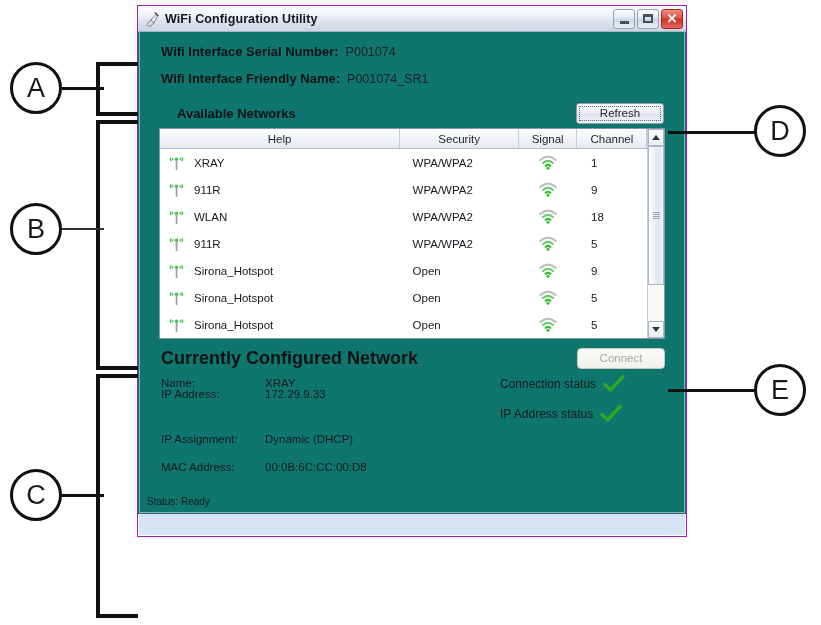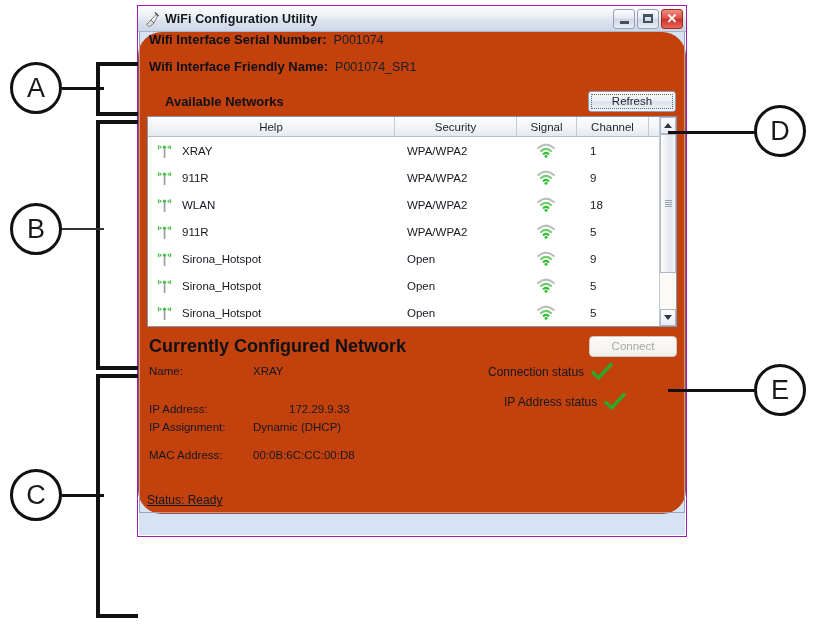--- a/index.html
+++ b/index.html
@@ -93,26 +93,25 @@
     border-bottom: 1px solid #b9c3d4;
     display: flex; align-items: center;
     padding-left: 8px; gap: 14px;
     box-sizing: border-box;
   }
   .menu-item { font-size: 11.5px; color: #10131a; cursor: default; }
   .menu-item u { text-decoration: underline; }
 
   
   .win-body {
-    background: #c2410c;
+    background: #0f766e;
     height: calc(100% - 48px);
-    padding: 0;
-    box-sizing: border-box;
-    position: relative;
-    border-radius: 24px;
+    padding: 12px;
+    box-sizing: border-box;
+    position: relative;
   }
   .info-row {
     display: flex; align-items: baseline;
     padding: 0 0 0 11px;
     height: 27px;
   }
   .info-label { font-size: 13px; font-weight: bold; color: #0e1116; }
   .info-value { font-size: 12.5px; color: #1b1f26; margin-left: 7px; }
 
   .section-head {
@@ -233,21 +232,21 @@
   .kv { position: absolute; display: flex; }
   .kv .k { font-size: 11.5px; color: #15181e; width: 104px; }
   .kv .v { font-size: 11.5px; color: #15181e; }
   .statusline { position: absolute; display: flex; align-items: center; }
   .statusline .sl { font-size: 12px; color: #15181e; }
   .check { width: 22px; height: 18px; margin-left: 7px; }
 
   .statusbar {
     position: absolute;
     left: 9px; bottom: 7px;
-    font-size: 12px; color: #15181e; text-decoration: underline;
+    font-size: 10px; color: #15181e;
   }
   .inner-frame {
     position: absolute;
     left: 1px; top: 0; right: 1px; bottom: 1px;
     border: 1px solid #98a6bd;
     border-top: none;
     pointer-events: none;
   }
 </style>
 </head>
@@ -554,40 +553,40 @@
           <div class="btn disabled">
             <span>Connect</span>
           </div>
         </div>
 
         <div class="cfg-grid">
           <div class="kv" style="left:2px; top:2px;">
             <span class="k">Name:</span>
             <span class="v">XRAY</span>
           </div>
-          <div class="kv" style="left:2px; top:40px;gap:36px;">
+          <div class="kv" style="left:2px; top:13px;">
             <span class="k">IP Address:</span>
             <span class="v">172.29.9.33</span>
           </div>
           <div class="kv" style="left:2px; top:58px;">
             <span class="k">IP Assignment:</span>
             <span class="v">Dynamic (DHCP)</span>
           </div>
           <div class="kv" style="left:2px; top:86px;">
             <span class="k">MAC Address:</span>
             <span class="v">00:0B:6C:CC:00:D8</span>
           </div>
 
           <div class="statusline" style="left:341px; top:0px;">
             <span class="sl">Connection status</span>
             <svg class="check" viewBox="0 0 22 18">
               <path d="M2 9.5 L7.5 15 L20 1.5" fill="none" stroke="#2ea828" stroke-width="3.4" stroke-linecap="round" stroke-linejoin="round"></path>
             </svg>
           </div>
-          <div class="statusline" style="left:341px; top:30px;margin-left:16px;">
+          <div class="statusline" style="left:341px; top:30px;">
             <span class="sl">IP Address status</span>
             <svg class="check" viewBox="0 0 22 18">
               <path d="M2 9.5 L7.5 15 L20 1.5" fill="none" stroke="#2ea828" stroke-width="3.4" stroke-linecap="round" stroke-linejoin="round"></path>
             </svg>
           </div>
         </div>
       </div>
 
       <div class="statusbar">Status: Ready</div>
     </div>

